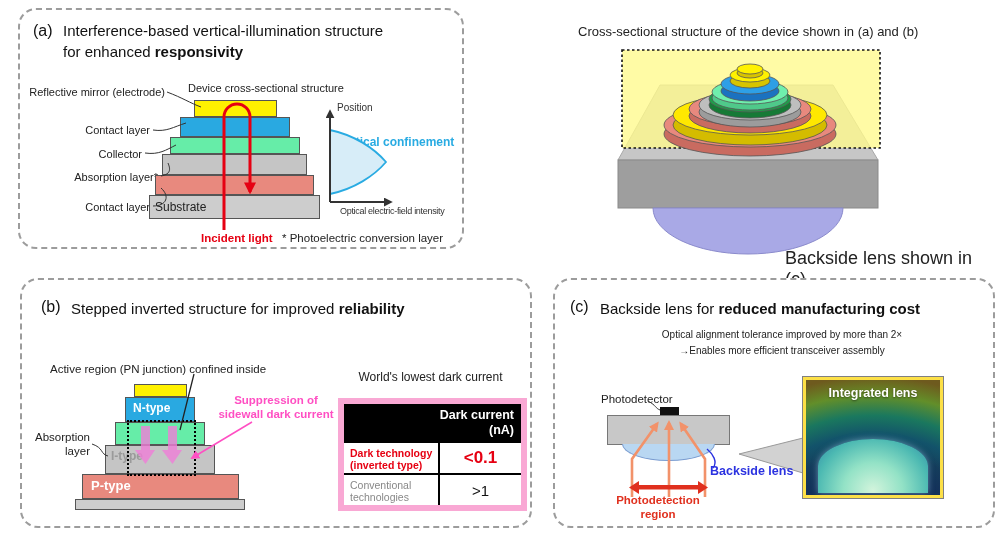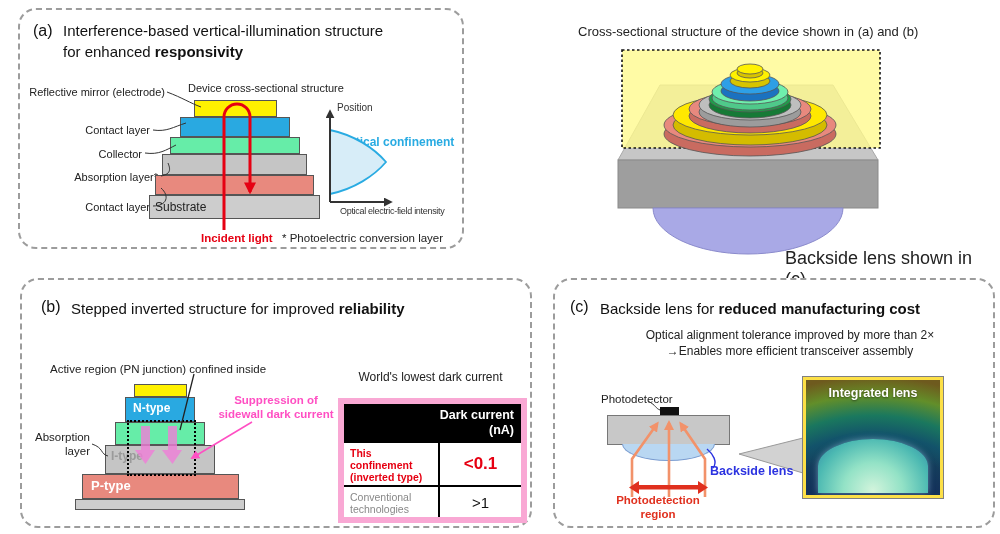--- a/index.html
+++ b/index.html
@@ -173,41 +173,41 @@
   </svg>
 
   <div class="abs" style="left:320px;top:90px;width:177px;text-align:center;font-size:12px;color:#222;">World's lowest dark current</div>
   <div class="tbl" style="left:316px;top:118px;width:177px;">
     <div class="hd">
       <span>Dark current</span><br>
       <span>(nA)</span>
     </div>
     <div class="trow">
       <div class="tcell-l red" style="font-weight:bold;">
-        <span>This confinement</span><br>
+        <span>Dark technology</span><br>
         <span>(inverted type)</span>
       </div>
       <div class="tcell-v red" style="font-weight:bold;font-size:17px;">&lt;0.1</div>
     </div>
     <div class="trow">
       <div class="tcell-l" style="color:#888;">
         <span>Conventional</span><br>
         <span>technologies</span>
       </div>
       <div class="tcell-v" style="font-size:15px;color:#111;">&gt;1</div>
     </div>
   </div>
 </div>
 
 <div class="panel" style="left:553px;top:278px;width:438px;height:246px;">
   <div class="abs ptag" style="left:15px;top:18px;">(c)</div>
   <div class="abs ptitle" style="left:45px;top:18px;">
     <span class="u"><span>Backside lens for </span><b>reduced manufacturing cost</b></span>
   </div>
-  <div class="abs" style="left:36px;top:47px;width:398px;text-align:center;font-size:12px;line-height:16px;color:#222;">
+  <div class="abs" style="left:28px;top:47px;width:398px;text-align:center;font-size:10px;line-height:16px;color:#222;">
     <span>Optical alignment tolerance improved by more than 2×</span><br>
     <span>→Enables more efficient transceiver assembly</span>
   </div>
 
   <div class="abs lbl" style="left:46px;top:113px;font-size:11.5px;">Photodetector</div>
 
   <div class="abs" style="left:105px;top:127px;width:19px;height:8px;background:#111;"></div>
   <div class="abs" style="left:52px;top:135px;width:123px;height:30px;background:#c8c8c8;border:1px solid #777;box-sizing:border-box;"></div>
   <div class="abs" style="left:67px;top:164px;width:93px;height:17px;background:#b9d7f2;border:1px solid #7a9cd0;border-top:none;border-radius:0 0 50% 50% / 0 0 100% 100%;box-sizing:border-box;"></div>
 

